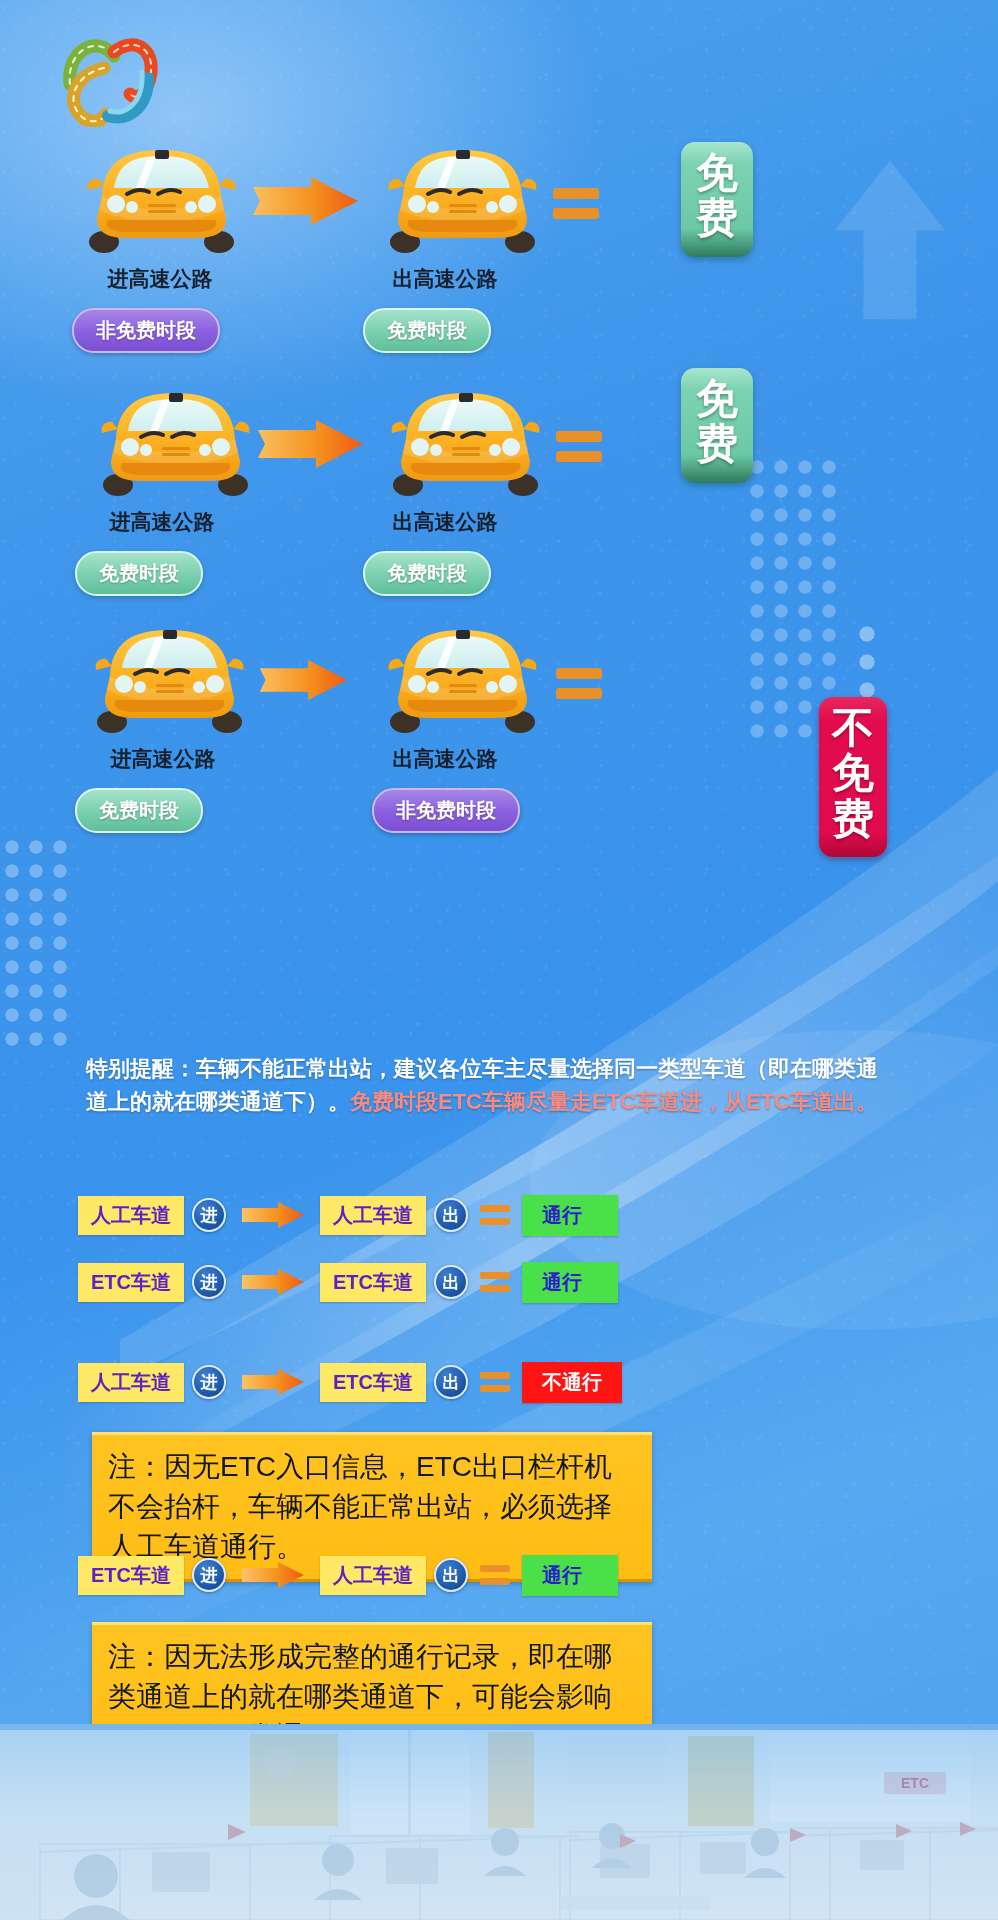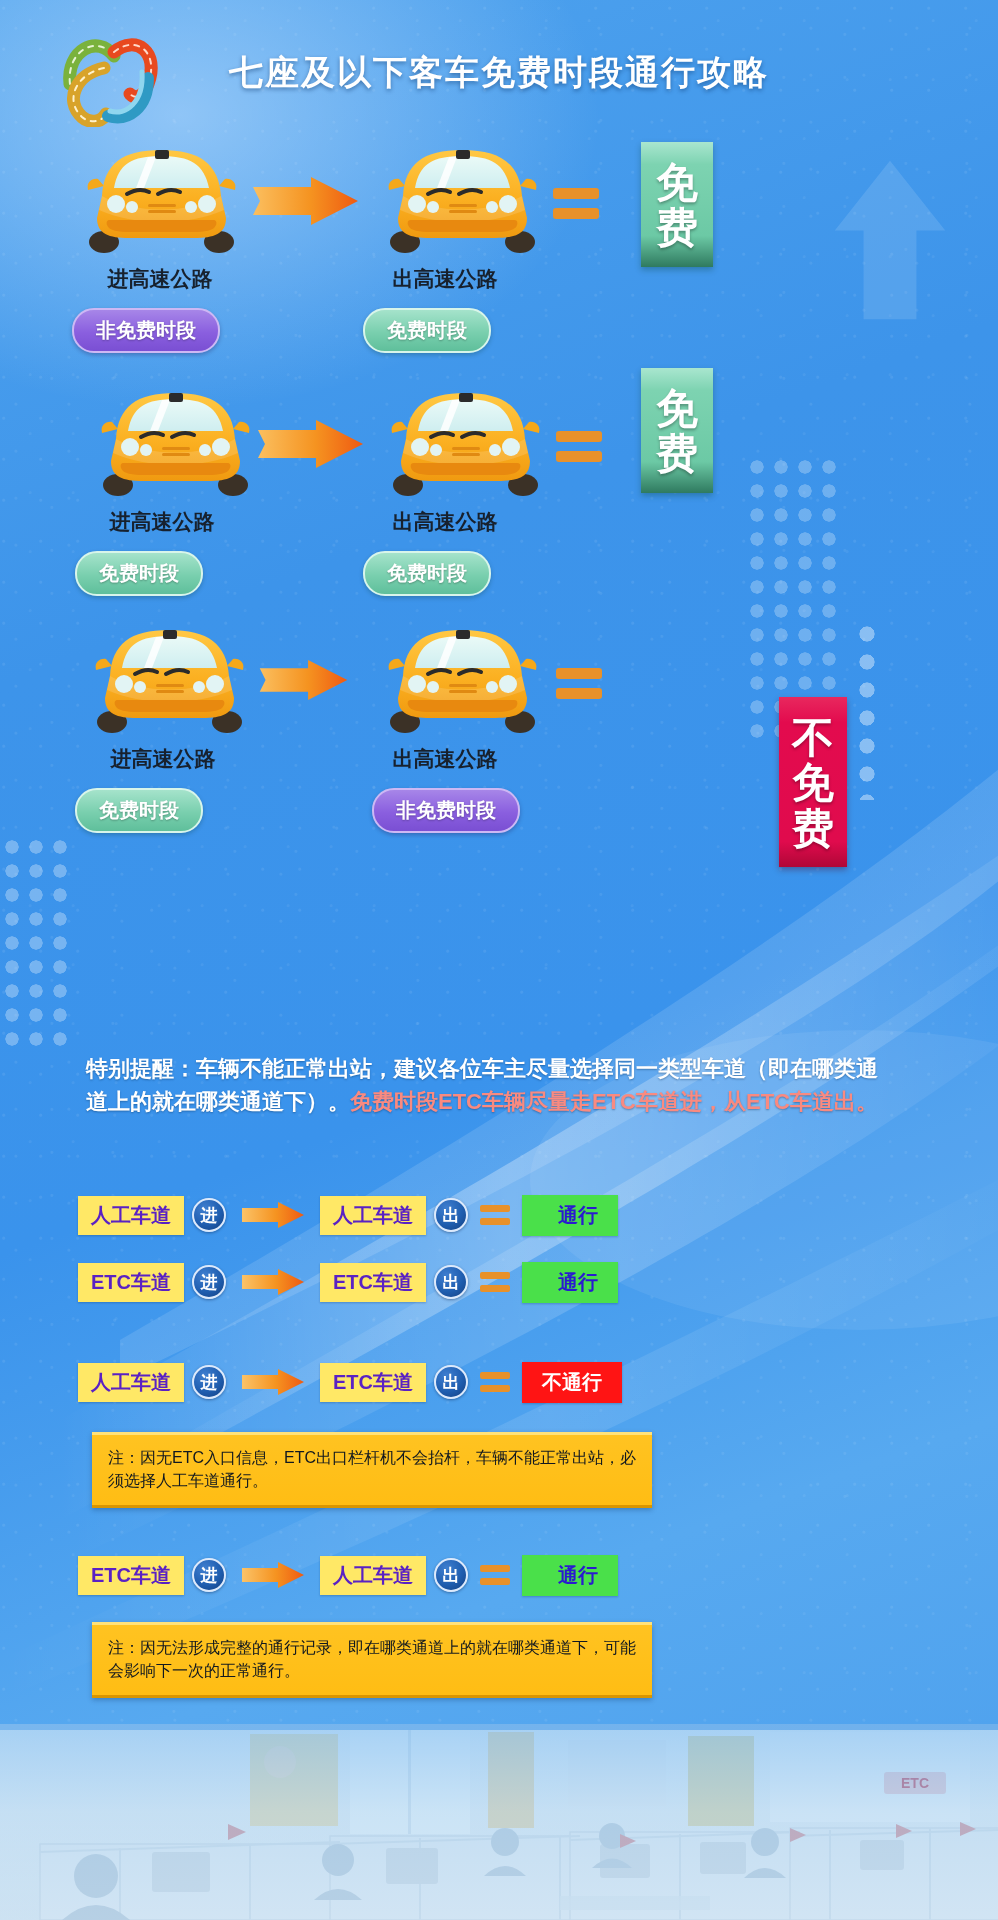--- a/index.html
+++ b/index.html
@@ -116,23 +116,24 @@
   .pill.p-enter{ left:72px; }
   .pill.p-exit { left:363px; }
   .car-row.r2 .pill.p-enter{ left:75px; }
   .car-row.r2 .pill.p-exit { left:363px; }
   .car-row.r3 .pill.p-enter{ left:75px; }
   .car-row.r3 .pill.p-exit { left:372px; }
 
   
   .banner{
     position:absolute; width:72px; text-align:center;
-    padding:18px 0 16px; border-radius:0;
+    padding:8px 0 16px; border-radius:14px;
     font-size:42px; font-weight:bold; line-height:1.08; color:#ffffff;
     text-shadow:0 2px 3px rgba(0,0,0,.3);
+    margin-left:40px;
   }
   .banner.free{
     background:linear-gradient(180deg,#a9e6cf 0%,#7dd3b1 18%,#6cc9a5 75%,#2f7a5f 100%);
     box-shadow:0 3px 6px rgba(0,60,40,.3);
   }
   .banner.notfree{
     background:linear-gradient(180deg,#e8285e 0%,#e30b4e 15%,#e00b4d 85%,#b00737 100%);
     box-shadow:0 3px 6px rgba(80,0,25,.35);
   }
   .banner.b1{ left:641px; top:142px; }
@@ -166,31 +167,31 @@
     display:flex; align-items:center; justify-content:center; margin-left:8px;
     box-shadow:0 1px 3px rgba(0,20,60,.4); flex:0 0 auto;
   }
   .lane-arrow{ width:62px; height:26px; margin:0 16px; flex:0 0 auto; }
   .lane-arrow svg{ width:100%; height:100%; }
   .eq-sm{ width:30px; margin:0 12px; flex:0 0 auto; }
   .eq-sm span{ display:block; height:7px; border-radius:2px; background:#e8912a; }
   .eq-sm span + span{ margin-top:6px; }
   .resbox{
     font-weight:bold; font-size:20px; padding:7px 20px; min-width:96px;
-    text-align:right; white-space:nowrap; box-shadow:0 1px 2px rgba(0,30,70,.25);
+    text-align:left; white-space:nowrap; box-shadow:0 1px 2px rgba(0,30,70,.25);
   }
   .resbox.pass{ background:#4ae04a; color:#2a1ad0; }
   .resbox.nopass{ background:#ff1414; color:#ffffff; }
 
   
   .notebox{
     position:absolute; left:92px; width:560px;
     background:linear-gradient(180deg,#ffc321 0%,#ffbd14 100%);
     border-top:3px solid #ffe27a; border-bottom:3px solid #d99500;
-    padding:12px 16px 13px; font-size:16px; line-height:1.42;
+    padding:12px 16px 13px; font-size:28px; line-height:1.42;
     color:#111820; font-weight:500;
     box-shadow:0 2px 5px rgba(0,30,70,.28);
   }
   .notebox.n1{ top:1432px; }
   .notebox.n2{ top:1622px; }
 
   
   .photo{
     position:absolute; left:0; bottom:0; width:998px; height:196px; overflow:hidden;
     background:linear-gradient(180deg,#cfe4f4 0%,#dfeaf3 30%,#e6edf4 100%);
@@ -257,21 +258,20 @@
       <path d="M62 30 C 84 12, 108 30, 96 62 C 92 74, 84 78, 78 72" fill="none" stroke="#e8491f" stroke-width="13" stroke-linecap="round"></path>
       <path d="M62 30 C 84 12, 108 30, 96 62 C 92 74, 84 78, 78 72" fill="none" stroke="#ffd9c9" stroke-width="2" stroke-dasharray="5 6" stroke-linecap="round"></path>
 
       <path d="M52 46 C 24 52, 12 78, 30 95 C 38 102, 50 100, 54 92" fill="none" stroke="#d8a32a" stroke-width="13" stroke-linecap="round"></path>
       <path d="M52 46 C 24 52, 12 78, 30 95 C 38 102, 50 100, 54 92" fill="none" stroke="#fff1c9" stroke-width="2" stroke-dasharray="5 6" stroke-linecap="round"></path>
 
       <path d="M96 56 C 96 86, 76 100, 56 94" fill="none" stroke="#2f9ac4" stroke-width="12" stroke-linecap="round"></path>
       <path d="M90 50 C 92 80, 74 94, 58 89" fill="none" stroke="#8fd6ef" stroke-width="5" stroke-linecap="round"></path>
     </svg>
   </div>
-  <div class="title">七座及以下客车免费时段通行攻略</div>
 </div>
 
 <div class="car-row r1">
   <div class="car enter">
     <svg viewBox="0 0 175 125" xmlns="http://www.w3.org/2000/svg">
       <defs>
         <linearGradient id="body1" x1="0" y1="0" x2="0" y2="1">
           <stop offset="0%" stop-color="#ffc844"></stop>
             <stop offset="55%" stop-color="#fbb021"></stop>
             <stop offset="100%" stop-color="#f09a10"></stop>

